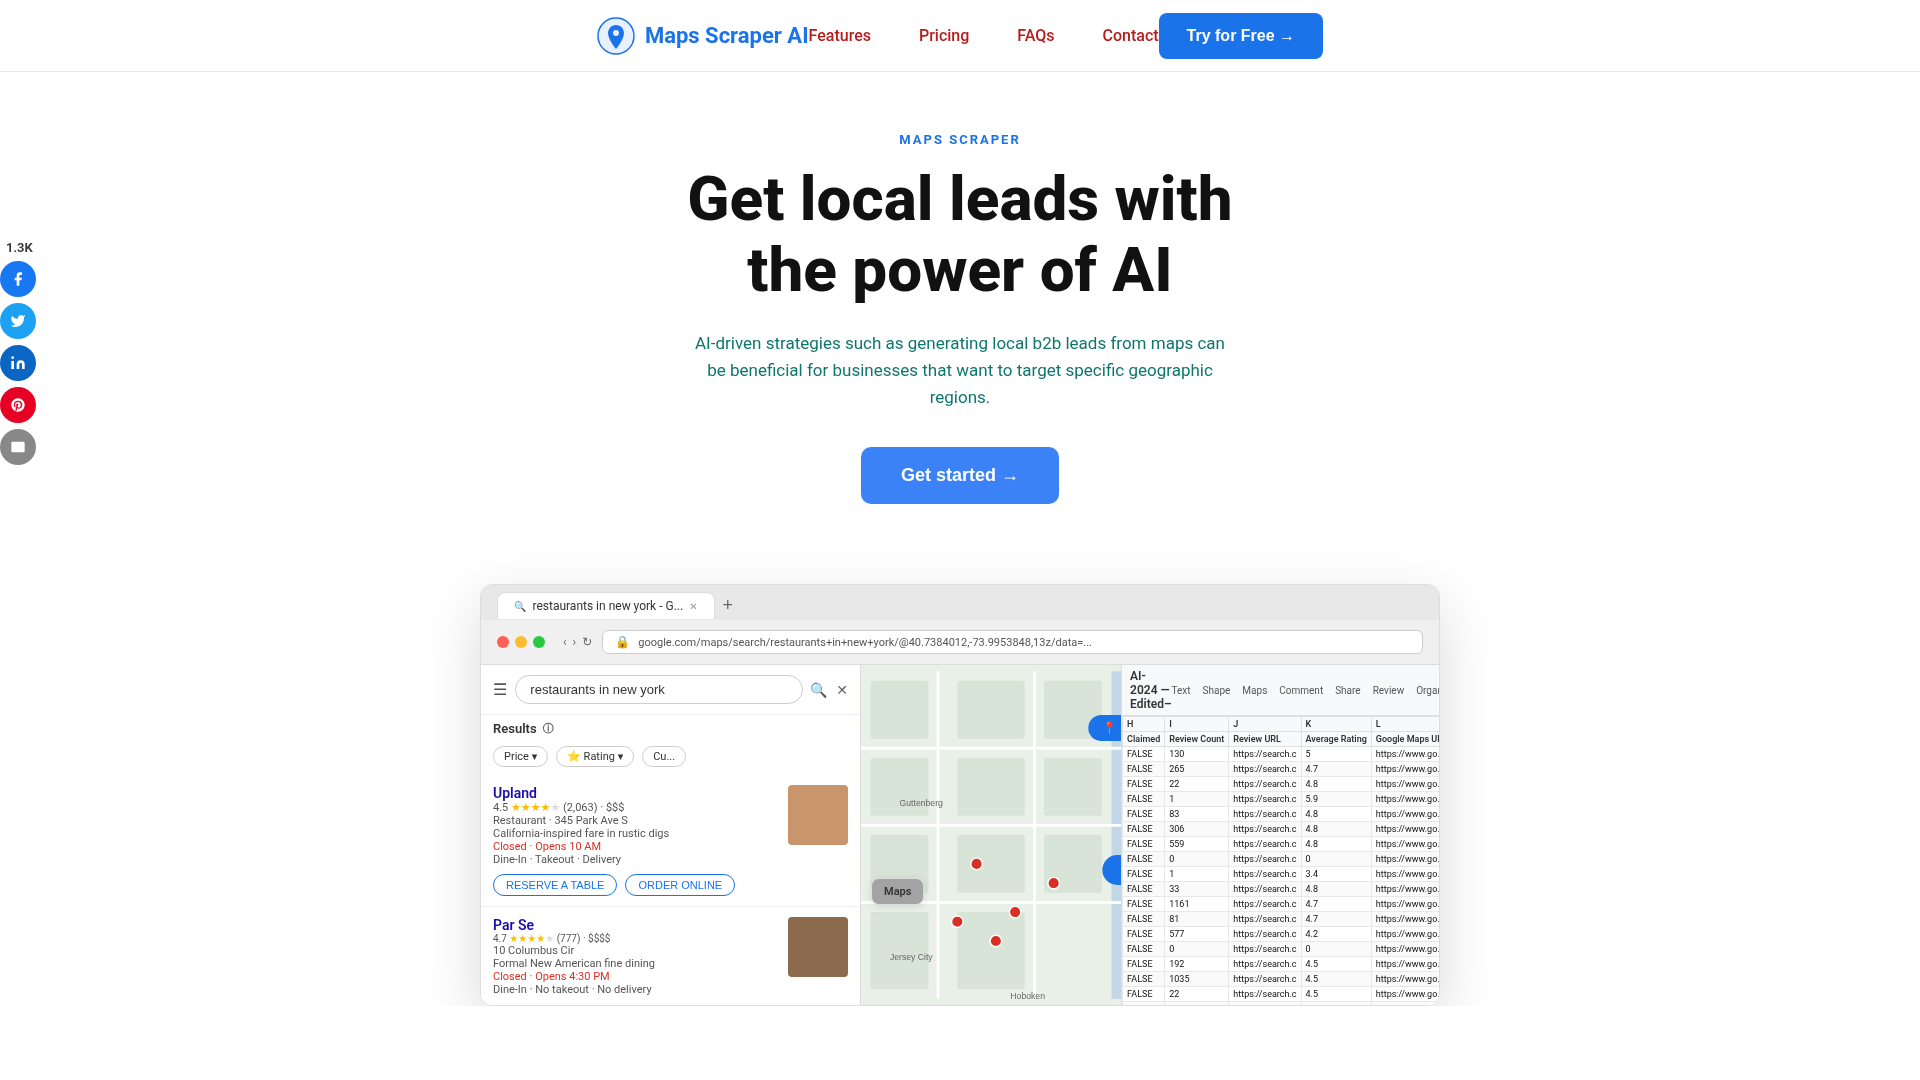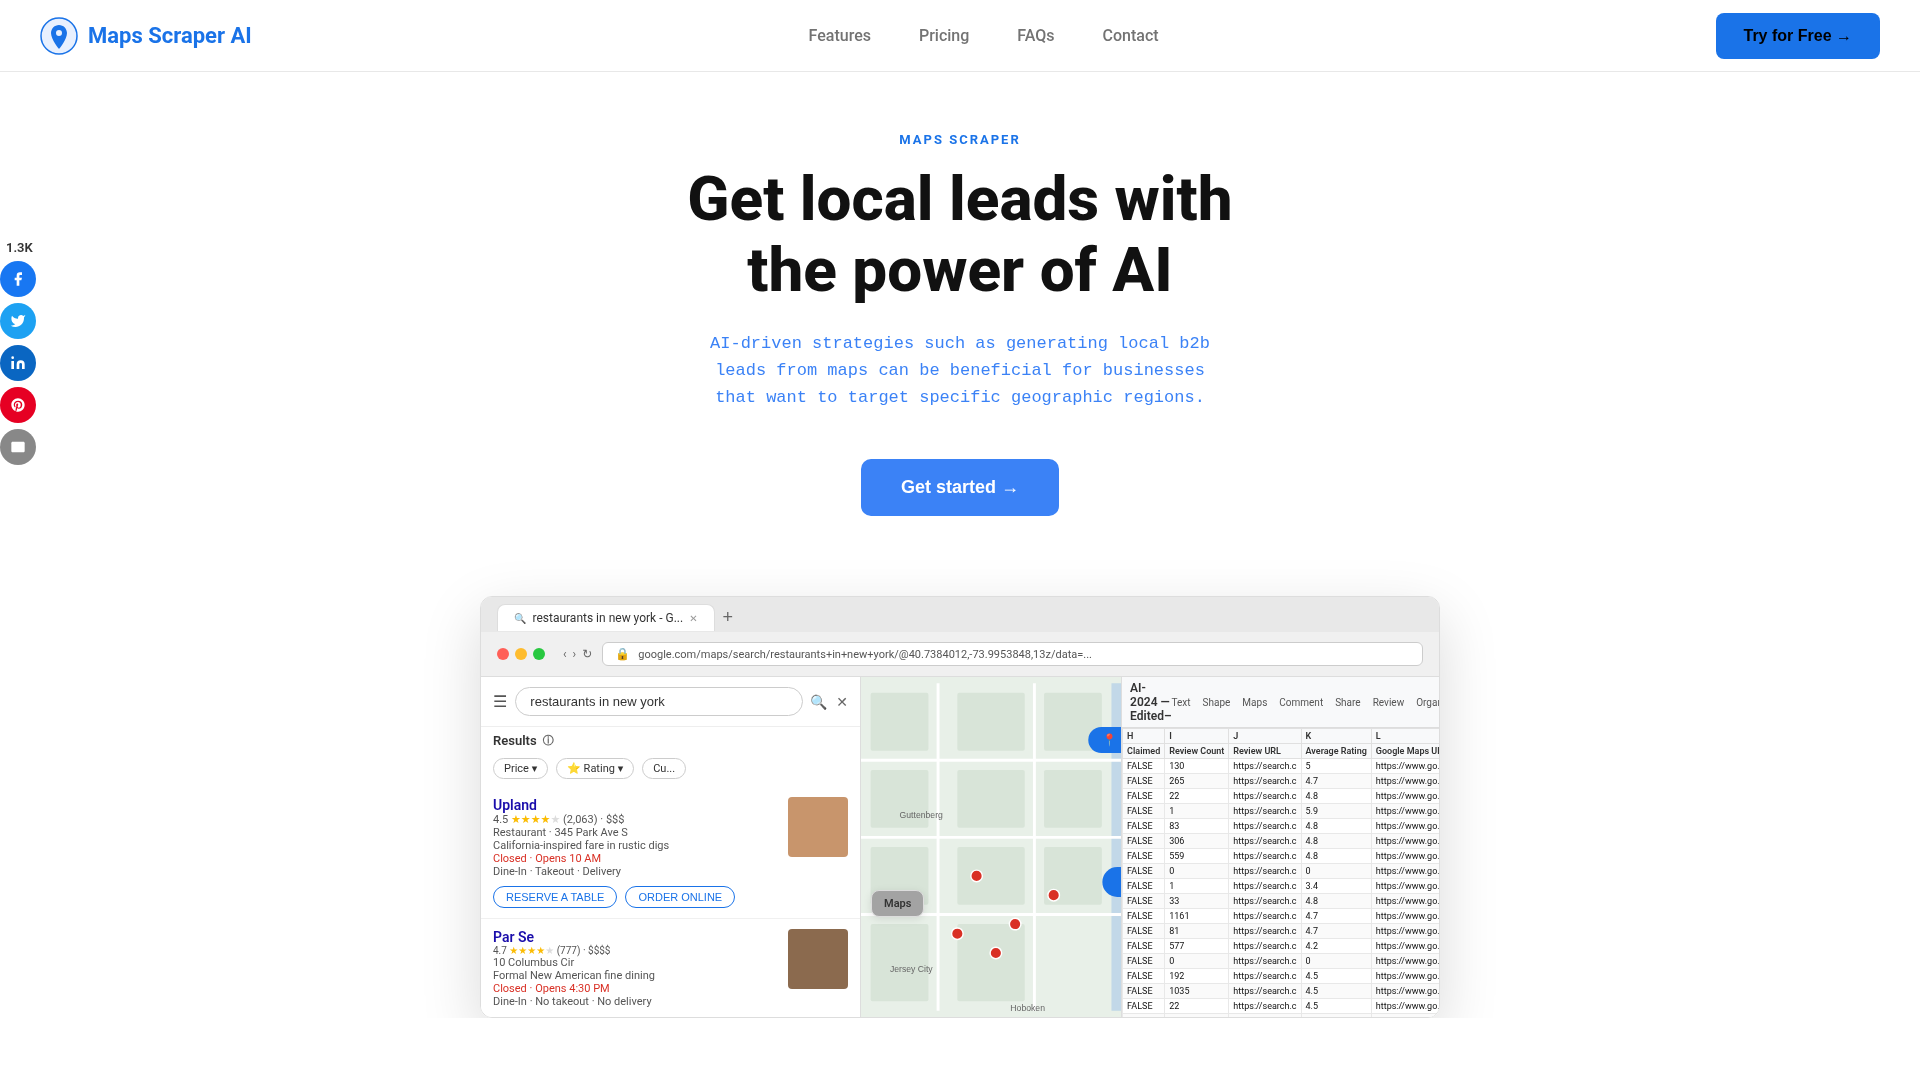--- a/index.html
+++ b/index.html
@@ -2,21 +2,21 @@
 <html><head>
   <meta charset="utf-8">
   <style>
     * { margin: 0; padding: 0; box-sizing: border-box; }
     body { font-family: -apple-system, BlinkMacSystemFont, 'Segoe UI', Roboto, sans-serif; background: #fff; color: #111; overflow-x: hidden; }
 
     
     .navbar {
       display: flex;
       align-items: center;
-      justify-content: space-between;
+      justify-content: center;
       padding: 0 40px;
       height: 72px;
       border-bottom: 1px solid #e8e8e8;
       position: sticky;
       top: 0;
       background: #fff;
       z-index: 100;
     }
     .navbar-logo {
       display: flex;
@@ -31,28 +31,28 @@
       width: 38px;
       height: 38px;
     }
     .navbar-nav {
       display: flex;
       align-items: center;
       gap: 48px;
     }
     .navbar-nav a {
       text-decoration: none;
-      color: #737373;
+      color: #b91c1c;
       font-size: 16px;
       font-weight: 500;
       cursor: pointer;
     }
     .try-free-btn {
       background: #1a73e8;
-      color: #000000;
+      color: #ffffff;
       border: none;
       border-radius: 8px;
       padding: 14px 28px;
       font-size: 16px;
       font-weight: 600;
       cursor: pointer;
       white-space: nowrap;
     }
 
     
@@ -108,25 +108,24 @@
       font-weight: 800;
       line-height: 1.15;
       color: #111;
       margin-bottom: 24px;
       max-width: 800px;
       margin-left: auto;
       margin-right: auto;
     }
     .hero-subtitle {
       font-size: 17px;
-      color: #3b82f6;
+      color: #0f766e;
       max-width: 540px;
-      margin: 0 auto 48px;
+      margin: 0 auto 36px;
       line-height: 1.6;
-      font-family: Liberation Mono, monospace;
     }
     .get-started-btn {
       background: #3b82f6;
       color: #fff;
       border: none;
       border-radius: 10px;
       padding: 18px 40px;
       font-size: 18px;
       font-weight: 600;
       cursor: pointer;

